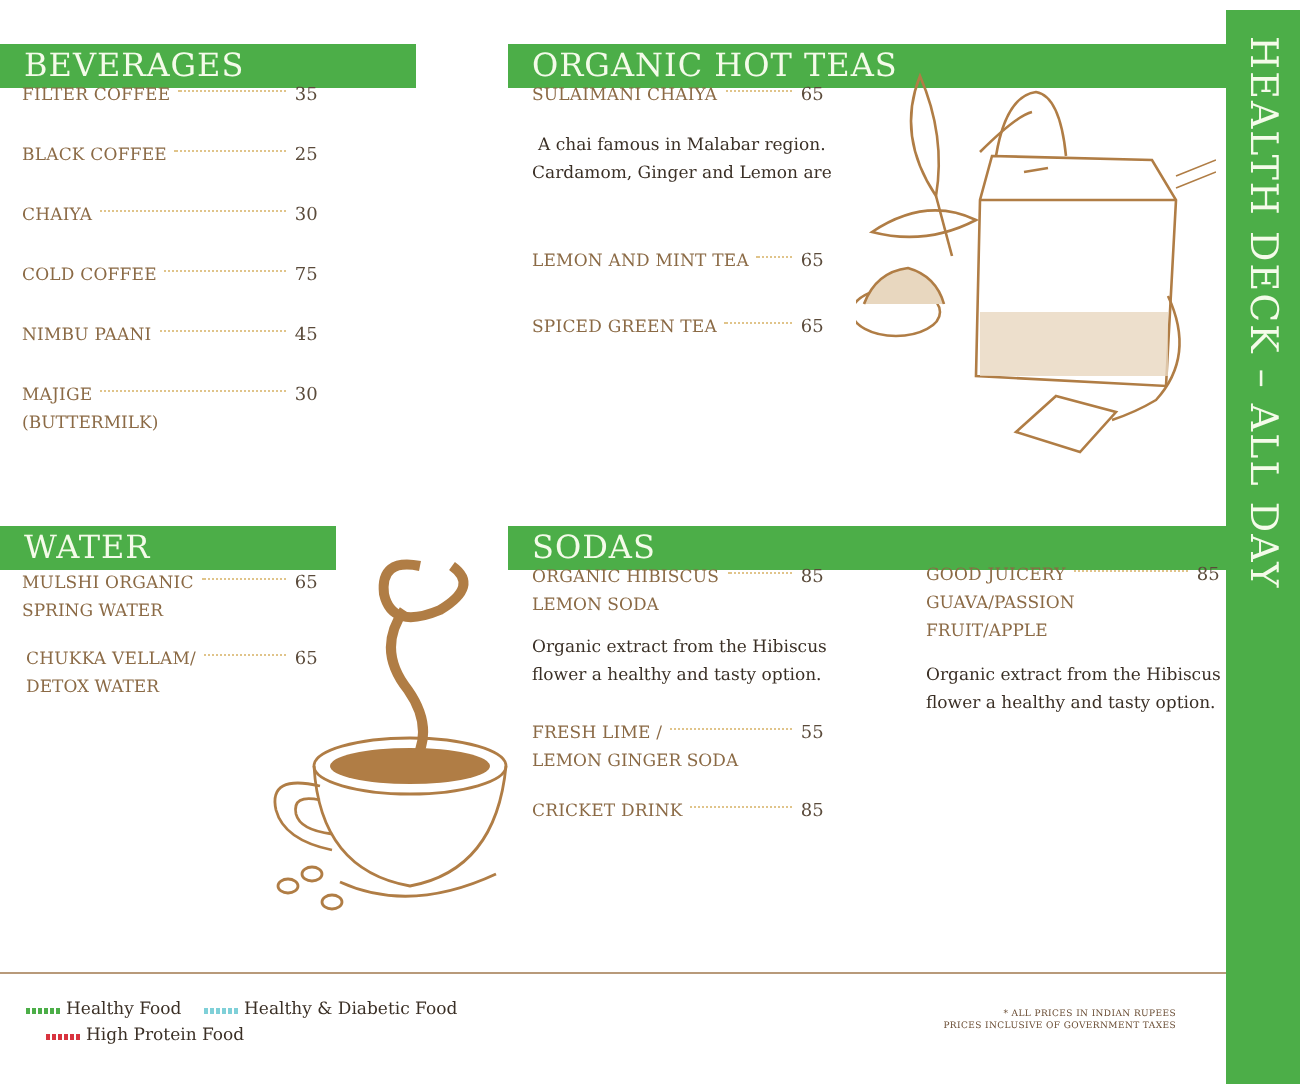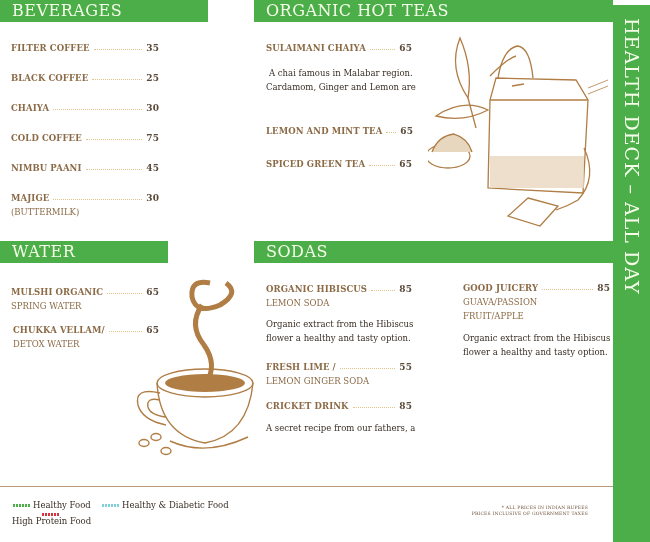--- a/index.html
+++ b/index.html
@@ -1,25 +1,25 @@
 <!DOCTYPE html>
 <html><head>
   <meta charset="utf-8">
   <style>
     html, body { margin:0; padding:0; }
     body { width:650px; height:542px; position:relative; background:#ffffff; overflow:hidden;
       font-family:"DejaVu Serif", serif; }
     .hdr { position:absolute; background:#4cae48; color:#f4fbe9; height:22px;
-      font-family:"DejaVu Serif", serif; font-size:16px; line-height:22px; padding-left:12px; letter-spacing:0.5px; box-sizing:border-box; }
+      font-family:"DejaVu Serif", serif; font-size:16px; line-height:22px; padding-left:12px; letter-spacing:0.5px; box-sizing:border-box;margin-top:22px; }
     .strip { position:absolute; left:613px; top:0; width:37px; height:542px; background:#4cae48; }
     .strip-notch { position:absolute; left:613px; top:0; width:37px; height:5px; background:#ffffff; }
     .strip-text { position:absolute; left:613px; top:18px; width:37px; height:330px;
       writing-mode:vertical-rl; color:#f4fbe9; font-family:"DejaVu Serif", serif; font-size:19px;
       letter-spacing:1px; display:flex; align-items:center; justify-content:flex-start; white-space:nowrap; }
-    .item { position:absolute; display:flex; align-items:flex-end; font-size:8.5px; color:#8b6a45; letter-spacing:0.1px;font-weight:bold; }
+    .item { position:absolute; display:flex; align-items:center; font-size:8.5px; color:#8b6a45; letter-spacing:0.1px; }
     .item .name { white-space:nowrap; }
     .item .dots { flex:1; border-bottom:1px dotted #e0c48a; margin:0 4px; transform:translateY(-3px); min-width:10px; }
     .item .price { color:#5a4a3a; font-size:9px; }
     .sub { position:absolute; font-size:8.5px; color:#8b6a45; white-space:nowrap; }
     .desc { position:absolute; font-size:8.5px; color:#3a2f25; line-height:14px; }
     .divider { position:absolute; left:0; top:486px; width:613px; height:1px; background:#b89a7a; }
     .legend { position:absolute; font-size:8.5px; color:#3a2f25; display:flex; align-items:center; }
     .swatch { display:inline-block; width:17px; height:3px; margin-right:3px; background-image:repeating-linear-gradient(90deg, currentColor 0 2px, transparent 2px 3px); }
     .note { position:absolute; right:62px; font-size:4.5px; color:#6b4e35; text-align:right; letter-spacing:0.2px; }
     svg { position:absolute; }
@@ -149,21 +149,20 @@
     <span class="price">55</span>
 </div>
 <div class="sub" style="left:266px;top:376px;">LEMON GINGER SODA</div>
 
 <div class="item" style="left:266px;top:401px;width:146px;">
   <span class="name">CRICKET DRINK</span>
     <span class="dots"></span>
     <span class="price">85</span>
 </div>
 <div class="desc" style="left:266px;top:421px;">
-  <div>A secret recipe from our fathers, a</div>
 </div>
 
 <div class="item" style="left:463px;top:283px;width:147px;">
   <span class="name">GOOD JUICERY</span>
     <span class="dots"></span>
     <span class="price">85</span>
 </div>
 <div class="sub" style="left:463px;top:297px;">GUAVA/PASSION</div>
 <div class="sub" style="left:463px;top:311px;">FRUIT/APPLE</div>
 <div class="desc" style="left:463px;top:331px;">
@@ -174,19 +173,19 @@
 <div class="divider"></div>
 
 <div class="legend" style="left:13px;top:500px;">
   <span class="swatch" style="color:#4cae48;"></span>
   <span>Healthy Food</span>
 </div>
 <div class="legend" style="left:102px;top:500px;">
   <span class="swatch" style="color:#7fd0d8;"></span>
   <span>Healthy &amp; Diabetic Food</span>
 </div>
-<div class="legend" style="left:12px;top:513px;flex-direction:column;">
+<div class="legend" style="left:23px;top:513px;">
   <span class="swatch" style="color:#d8343f;"></span>
   <span>High Protein Food</span>
 </div>
 
 <div class="note" style="top:505px;">* ALL PRICES IN INDIAN RUPEES</div>
 <div class="note" style="top:511px;">PRICES INCLUSIVE OF GOVERNMENT TAXES</div>
 
 </body></html>

